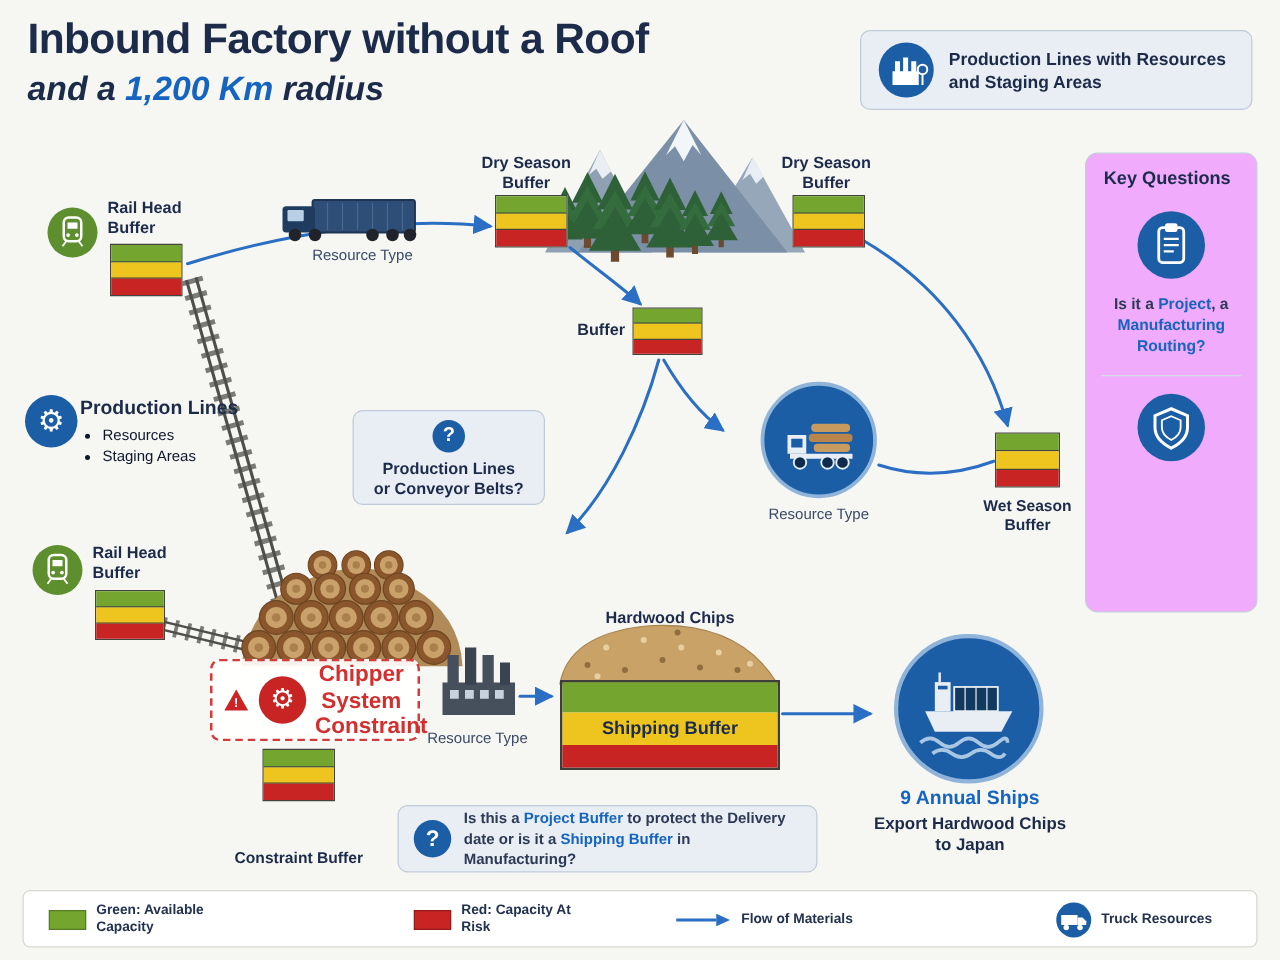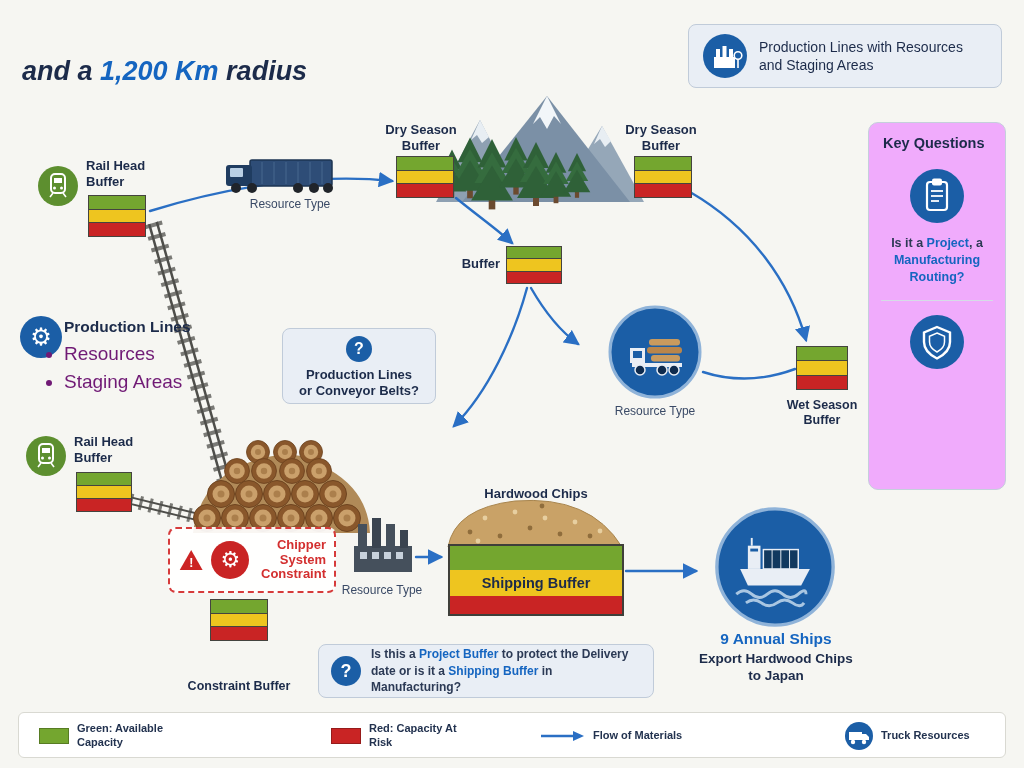--- a/index.html
+++ b/index.html
@@ -157,34 +157,35 @@
       <rect x="372" y="518" width="9" height="30" fill="#3a4450"></rect>
       <rect x="386" y="524" width="9" height="24" fill="#45505c"></rect>
       <rect x="400" y="530" width="8" height="18" fill="#3a4450"></rect>
       <rect x="360" y="552" width="7" height="7" fill="#c8d2dc"></rect>
       <rect x="372" y="552" width="7" height="7" fill="#c8d2dc"></rect>
       <rect x="384" y="552" width="7" height="7" fill="#c8d2dc"></rect>
       <rect x="396" y="552" width="7" height="7" fill="#c8d2dc"></rect>
     </g>
   </svg>
 
+  <div class="title">Inbound Factory without a Roof</div>
   <div class="subtitle"><span>and a </span><span class="hl">1,200 Km</span><span> radius</span></div>
 
   <div class="abs panel" style="left:688px;top:24px;width:314px;height:64px;display:flex;align-items:center;gap:12px;padding:8px 14px">
     <div class="blue-circle" style="width:44px;height:44px">
       <svg width="44" height="44" viewBox="0 0 44 44">
         <rect x="11" y="23" width="21" height="11" fill="#fff"></rect>
         <rect x="13" y="15" width="4" height="9" fill="#fff"></rect>
         <rect x="19.5" y="12" width="4" height="12" fill="#fff"></rect>
         <rect x="26" y="15" width="4" height="9" fill="#fff"></rect>
         <line x1="35" y1="34" x2="35" y2="25" stroke="#fff" stroke-width="1.6"></line>
         <circle cx="35" cy="21.5" r="3.8" fill="none" stroke="#fff" stroke-width="1.6"></circle>
       </svg>
     </div>
-    <div style="font-size:14px;font-weight:400;color:var(--navy,#1c2b4a);line-height:1.3">Production Lines with Resources and Staging Areas</div>
+    <div style="font-size:14px;font-weight:700;color:var(--navy,#1c2b4a);line-height:1.3">Production Lines with Resources and Staging Areas</div>
   </div>
 
   <div class="abs white-panel" style="left:868px;top:122px;width:138px;height:368px;padding:12px 8px;display:flex;flex-direction:column;align-items:center">
     <div style="font-size:14.5px;font-weight:800;color:var(--navy,#1c2b4a);align-self:flex-start;margin-left:6px">Key Questions</div>
     <div class="blue-circle" style="width:54px;height:54px;margin-top:18px">
       <svg width="54" height="54" viewBox="0 0 54 54">
         <rect x="17" y="13" width="20" height="28" rx="3" fill="none" stroke="#fff" stroke-width="2.2"></rect>
         <rect x="22" y="9.5" width="10" height="7" rx="2" fill="#fff"></rect>
         <line x1="21" y1="22" x2="33" y2="22" stroke="#fff" stroke-width="1.8"></line>
         <line x1="21" y1="27" x2="33" y2="27" stroke="#fff" stroke-width="1.8"></line>
@@ -238,21 +239,21 @@
   <div class="stack" style="left:506px;top:246px;width:56px;height:38px">
     <div class="band-g"></div>
     <div class="band-y"></div>
     <div class="band-r"></div>
   </div>
 
   <div class="abs blue-circle" style="left:20px;top:316px;width:42px;height:42px">
     <span class="glyph" style="font-size:24px">⚙</span>
   </div>
   <div class="node-label" style="left:64px;top:318px;width:140px;text-align:left;font-size:15.5px">Production Lines</div>
-  <ul class="abs" style="left:64px;top:340px;font-size:19px;color:#701a75;line-height:1.45;list-style:disc">
+  <ul class="abs" style="left:82px;top:340px;font-size:12px;color:#0f172a;line-height:1.45;list-style:disc">
     <li>Resources</li>
     <li>Staging Areas</li>
   </ul>
 
   <div class="abs panel" style="left:282px;top:328px;width:154px;height:76px">
     <div class="blue-circle" style="position:absolute;left:calc(50% - 13px);top:7px;width:26px;height:26px">
       <span class="qmark" style="font-size:16px">?</span>
     </div>
     <div style="position:absolute;left:0;top:38px;width:100%;text-align:center;font-size:13px;font-weight:700;color:var(--navy,#1c2b4a);line-height:1.25">
       <div>Production Lines</div>
@@ -301,21 +302,21 @@
   </div>
 
   <div class="abs" style="left:168px;top:527px;width:168px;height:66px;border:2px dashed #d63b3b;border-radius:8px;background:rgba(255,255,255,.92);display:flex;align-items:center;gap:7px;padding:0 8px">
     <svg width="28" height="26" viewBox="0 0 30 27">
       <path d="M15,2 L28,25 L2,25 Z" fill="#cc2424"></path>
       <text x="15" y="21" text-anchor="middle" font-size="14" font-weight="bold" fill="#fff">!</text>
     </svg>
     <div class="red-circle" style="width:38px;height:38px">
       <span class="glyph" style="font-size:22px">⚙</span>
     </div>
-    <div style="width:74px;font-size:13px;font-weight:800;color:#d32f2f;line-height:1.15;text-align:right">Chipper System Constraint</div>
+    <div style="width:74px;font-size:18px;font-weight:800;color:#d32f2f;line-height:1.15;text-align:center">Chipper System Constraint</div>
   </div>
 
   <div class="stack" style="left:210px;top:599px;width:58px;height:42px">
     <div class="band-g"></div>
     <div class="band-y"></div>
     <div class="band-r"></div>
   </div>
   <div class="node-label" style="left:182px;top:679px;width:114px;font-size:12.5px;white-space:nowrap">Constraint Buffer</div>
 
   <div class="sub-label" style="left:338px;top:583px;width:88px">Resource Type</div>

